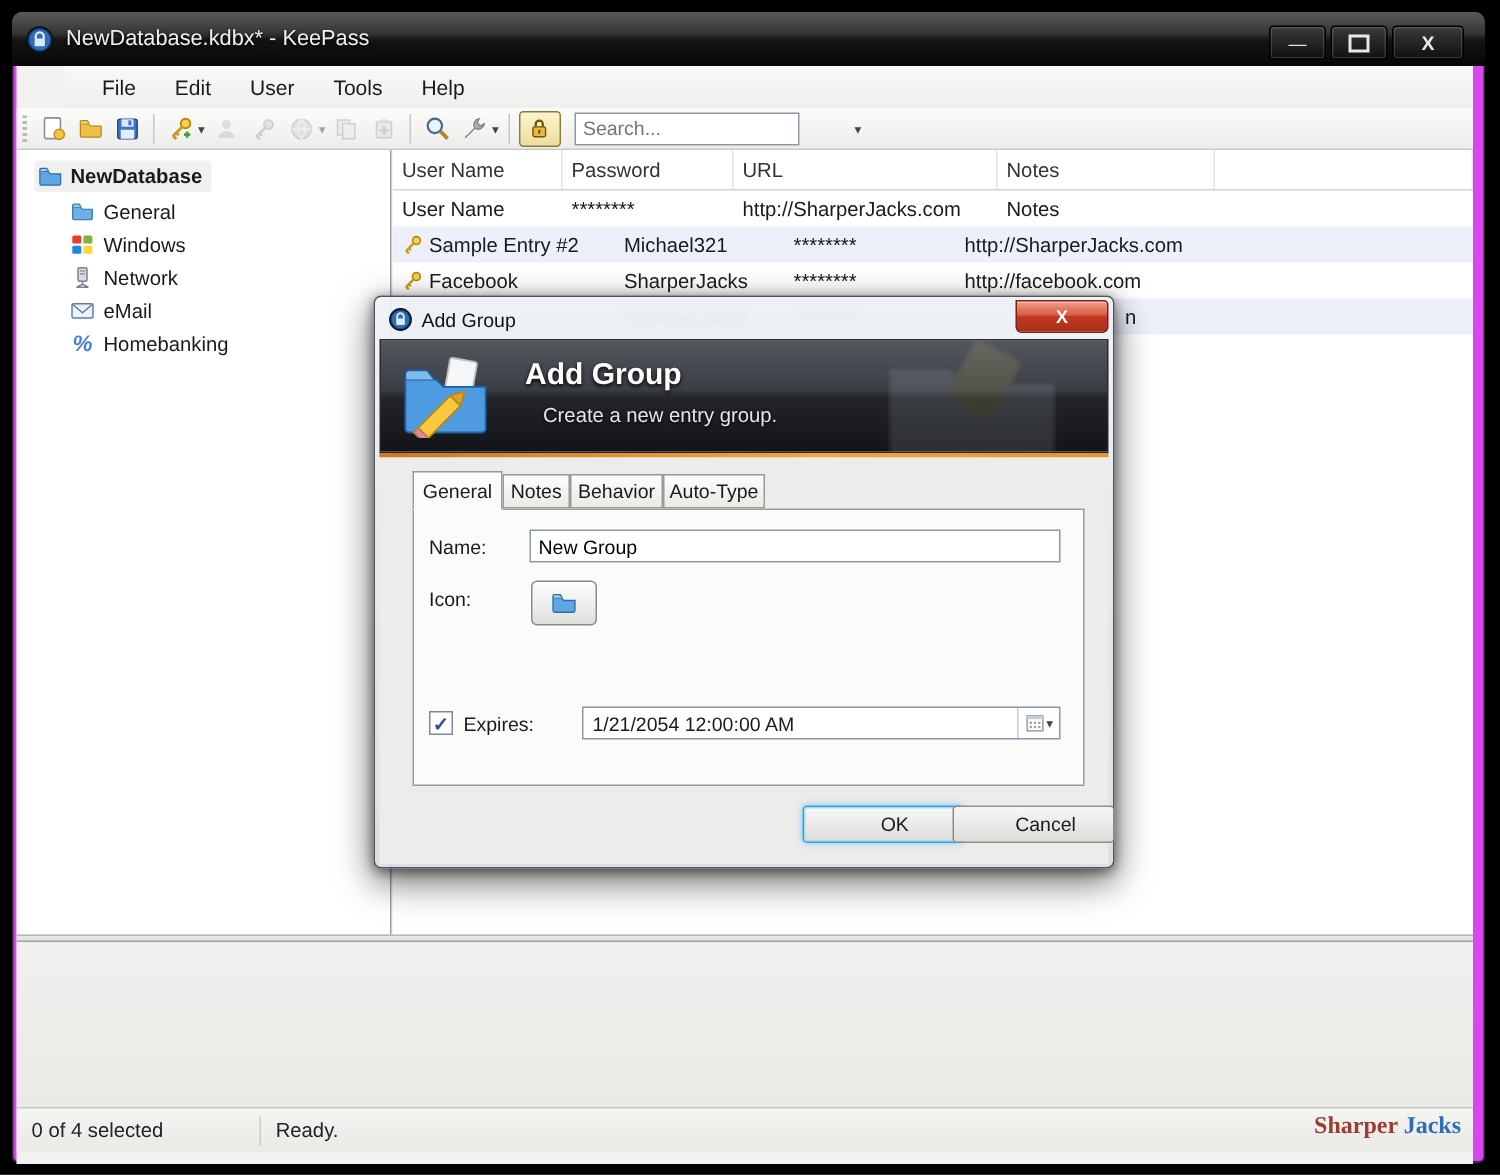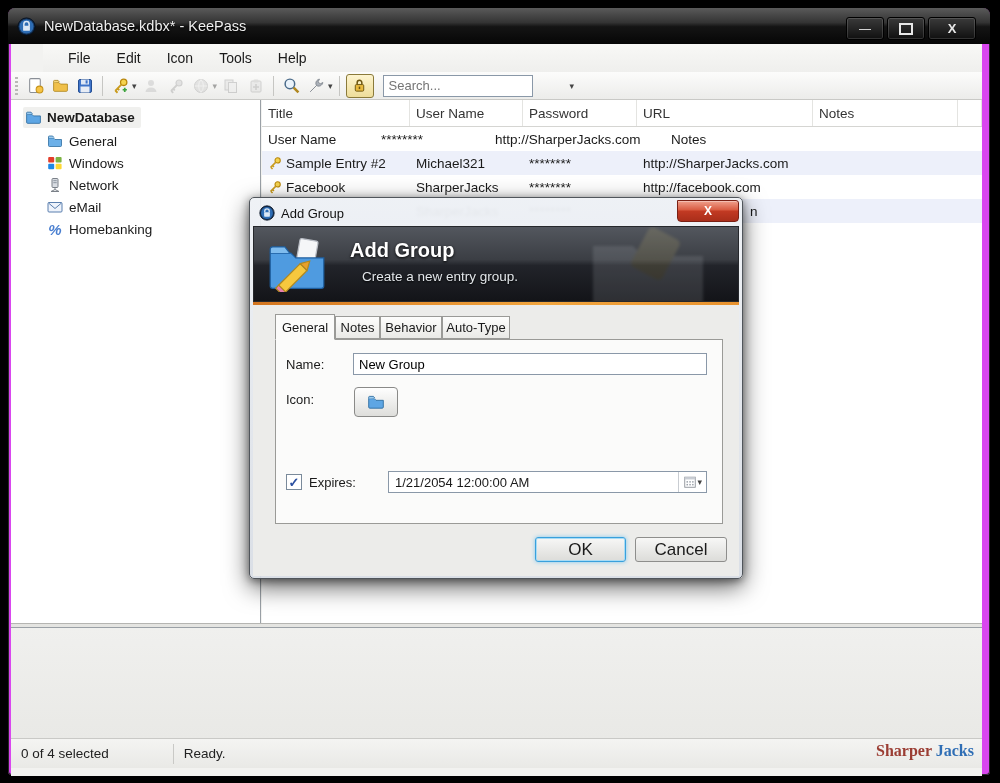--- a/index.html
+++ b/index.html
@@ -98,21 +98,21 @@
        font-family:"Liberation Sans",sans-serif;background:transparent;box-sizing:border-box;}
   .iconbtn{position:absolute;left:78px;top:47px;width:42px;height:28px;border:1px solid #8a8a88;border-radius:4px;
        background:linear-gradient(180deg,#fefefe,#dededb);display:flex;align-items:center;justify-content:center;cursor:pointer;}
   .chk{position:absolute;left:10px;top:134px;width:14px;height:14px;border:1px solid #7a8a9a;background:#fff;
        display:flex;align-items:center;justify-content:center;color:#2b4fa0;font-size:13px;font-weight:bold;cursor:pointer;}
   .datefield{position:absolute;left:112px;top:131px;width:319px;height:22px;border:1px solid #8a98a8;background:#fff;
        display:flex;align-items:center;box-sizing:border-box;}
   .datefield .dtext{flex:1;font-size:13px;padding-left:6px;}
   .calbtn{display:flex;align-items:center;gap:2px;padding:0 4px;border-left:1px solid #c9cdd2;height:100%;cursor:pointer;}
   .dbtn{position:absolute;top:232px;width:89px;height:23px;border:1px solid #8e8e8c;border-radius:3px;
-       background:linear-gradient(180deg,#f7f7f6,#dcdcd9);font-size:17px;display:flex;align-items:center;justify-content:center;cursor:pointer;}
+       background:linear-gradient(180deg,#f7f7f6,#dcdcd9);font-size:13px;display:flex;align-items:center;justify-content:center;cursor:pointer;padding-left:16px;}
   .dbtn.focus{border:1px solid #39a0dc;box-shadow:0 0 0 1px #a8dcf5 inset,0 0 4px #7fc8ee;}
   .frag{display:block;margin-left:107px;}
   .blurry{filter:blur(1.5px);opacity:.55;}
 </style>
 </head>
 <body>
 
 <div id="stage">
   <div class="abs win">
 
@@ -138,21 +138,21 @@
           </div>
       </div>
     </div>
 
     <div class="abs content">
 
       <div class="abs menubar">
         <span style="width:12px"></span>
         <span class="menu-item">File</span>
         <span class="menu-item">Edit</span>
-        <span class="menu-item">Icon</span>
+        <span class="menu-item">User</span>
         <span class="menu-item">Tools</span>
         <span class="menu-item">Help</span>
       </div>
 
       <div class="abs toolbar">
         <span class="grip"></span>
         <span class="tbtn">
             <svg width="17" height="17" viewBox="0 0 16 16">
               <rect x="2.5" y="1.5" width="10" height="13" rx="1" fill="#fff" stroke="#8a8f96"></rect>
               <circle cx="11.8" cy="11.8" r="3.2" fill="#f6c445" stroke="#c69318"></circle>
@@ -283,21 +283,20 @@
             <span>eMail</span>
           </div>
           <div class="tree-item">
             <span class="pct">%</span>
             <span>Homebanking</span>
           </div>
         </div>
 
         <div class="abs listpane">
           <div class="lrow lhead">
-            <div class="lc c-title">Title</div>
             <div class="lc c-user">User Name</div>
             <div class="lc c-pass">Password</div>
             <div class="lc c-url">URL</div>
             <div class="lc c-notes">Notes</div>
             <div class="lc c-fill"></div>
           </div>
 
           <div class="lrow">
             <div class="lc c-user">User Name</div>
             <div class="lc c-pass">********</div>

